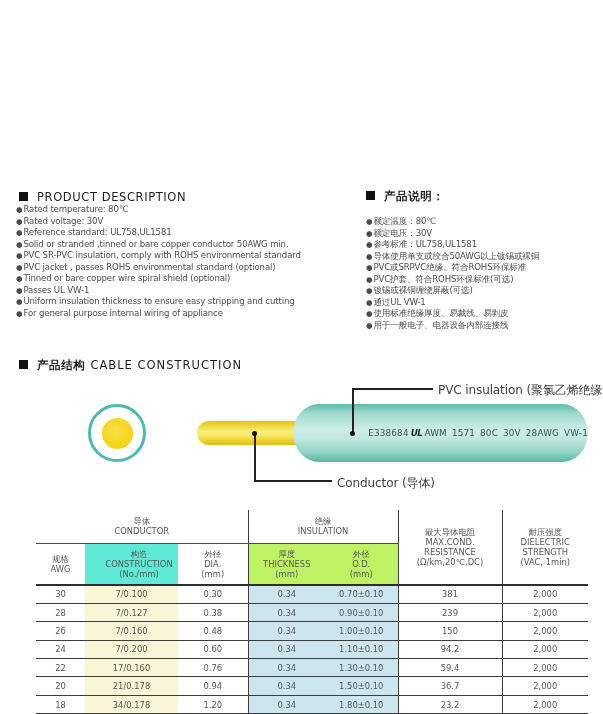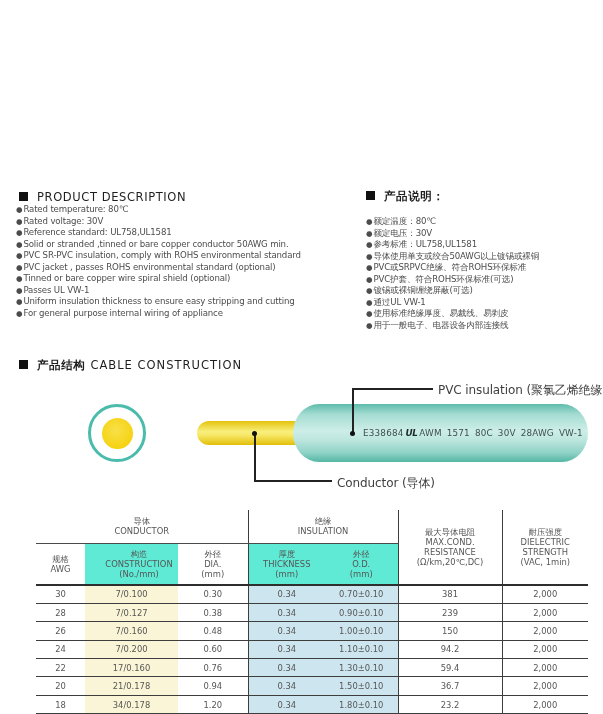--- a/index.html
+++ b/index.html
@@ -17,40 +17,40 @@
   .blist { position:absolute; list-style:none; font-size:8.6px; line-height:11.5px; color:#4c4c4c; letter-spacing:-.15px; }
   .blist li { white-space:nowrap; }
   .blist li::before { content:"●"; font-size:7.5px; margin-right:1px; }
   
   .xsec { position:absolute; left:88px; top:404px; width:58px; height:58px; border:3px solid #4bbcac; border-radius:50%; background:#fff; display:flex; align-items:center; justify-content:center; }
   .xsec-core { width:31px; height:31px; border-radius:50%; background:radial-gradient(circle at 45% 40%, #f9e048 0%, #f5d313 70%); }
   .rod { position:absolute; left:197px; top:421px; width:116px; height:24px; border-radius:12px;
          background:linear-gradient(180deg,#e5c30d 0%,#f9ef7e 45%,#f6e765 60%,#e2be0a 100%); z-index:1; }
   .cyl { position:absolute; left:293px; top:404px; width:295px; height:58px; border-radius:26px / 29px;
          background:linear-gradient(180deg,#5dbcab 0%,#a5dcd2 18%,#cdeee8 46%,#bde6de 62%,#8fd2c6 84%,#54b7a5 100%);
-         z-index:2; display:flex; align-items:center; padding-left:70px; }
+         z-index:2; display:flex; align-items:center; padding-left:70px;justify-content:flex-end; }
   .cyl-print { font-size:8.8px; color:#3d4f4f; letter-spacing:.2px; word-spacing:2px; white-space:nowrap; }
   .ul-mark { font-weight:bold; font-style:italic; letter-spacing:-.5px; margin:0 2px; color:#1c2a2a; }
   .pline { position:absolute; background:#222; z-index:3; }
   .pdot { position:absolute; width:5px; height:5px; border-radius:50%; background:#111; z-index:4; }
   .plabel { position:absolute; font-size:12px; color:#3f3f3f; white-space:nowrap; z-index:4; letter-spacing:-.1px; }
   
   .tblwrap { position:absolute; left:36px; top:510px; }
   table { border-collapse:collapse; table-layout:fixed; width:552px; font-size:8.4px; color:#565656; }
   th,td { text-align:center; vertical-align:middle; font-weight:normal; padding:0; }
   th { white-space:pre-line; line-height:1.2;text-align:center; }
   tr.h1 th { height:33px; }
   tr.h2 th { height:42px; }
   td { height:18.4px; border-bottom:1.4px solid #3d3d3d; }
   tr.h1 th.grp { border-bottom:1.1px solid #4a4a4a; }
   tr.h2 th { border-bottom:2.2px solid #2e2e2e; }
   th.span2 { border-bottom:2.2px solid #2e2e2e; }
   .vl { border-left:1.6px solid #3d3d3d; }
   tr.h2 th:nth-child(2) { background:#5eead4;padding-left:15px; }
-  tr.h2 th:nth-child(4), tr.h2 th:nth-child(5) { background:#5eead4;margin-left:28px; }
+  tr.h2 th:nth-child(4), tr.h2 th:nth-child(5) { background:#bef264;margin-left:28px; }
   tr.h2 th:nth-child(4) { border-left:1.6px solid #3d3d3d; }
   tbody td:nth-child(2) { background:#f9f5d6; }
   tbody td:nth-child(4), tbody td:nth-child(5) { background:#cde5ef; }
   tbody td:nth-child(4), tbody td:nth-child(6), tbody td:nth-child(7) { border-left:1.6px solid #3d3d3d; }
 </style>
 </head>
 <body>
 
 <div class="sec-head" style="left:19px; top:190px;">
   <span class="sq"></span><span>PRODUCT DESCRIPTION</span>

